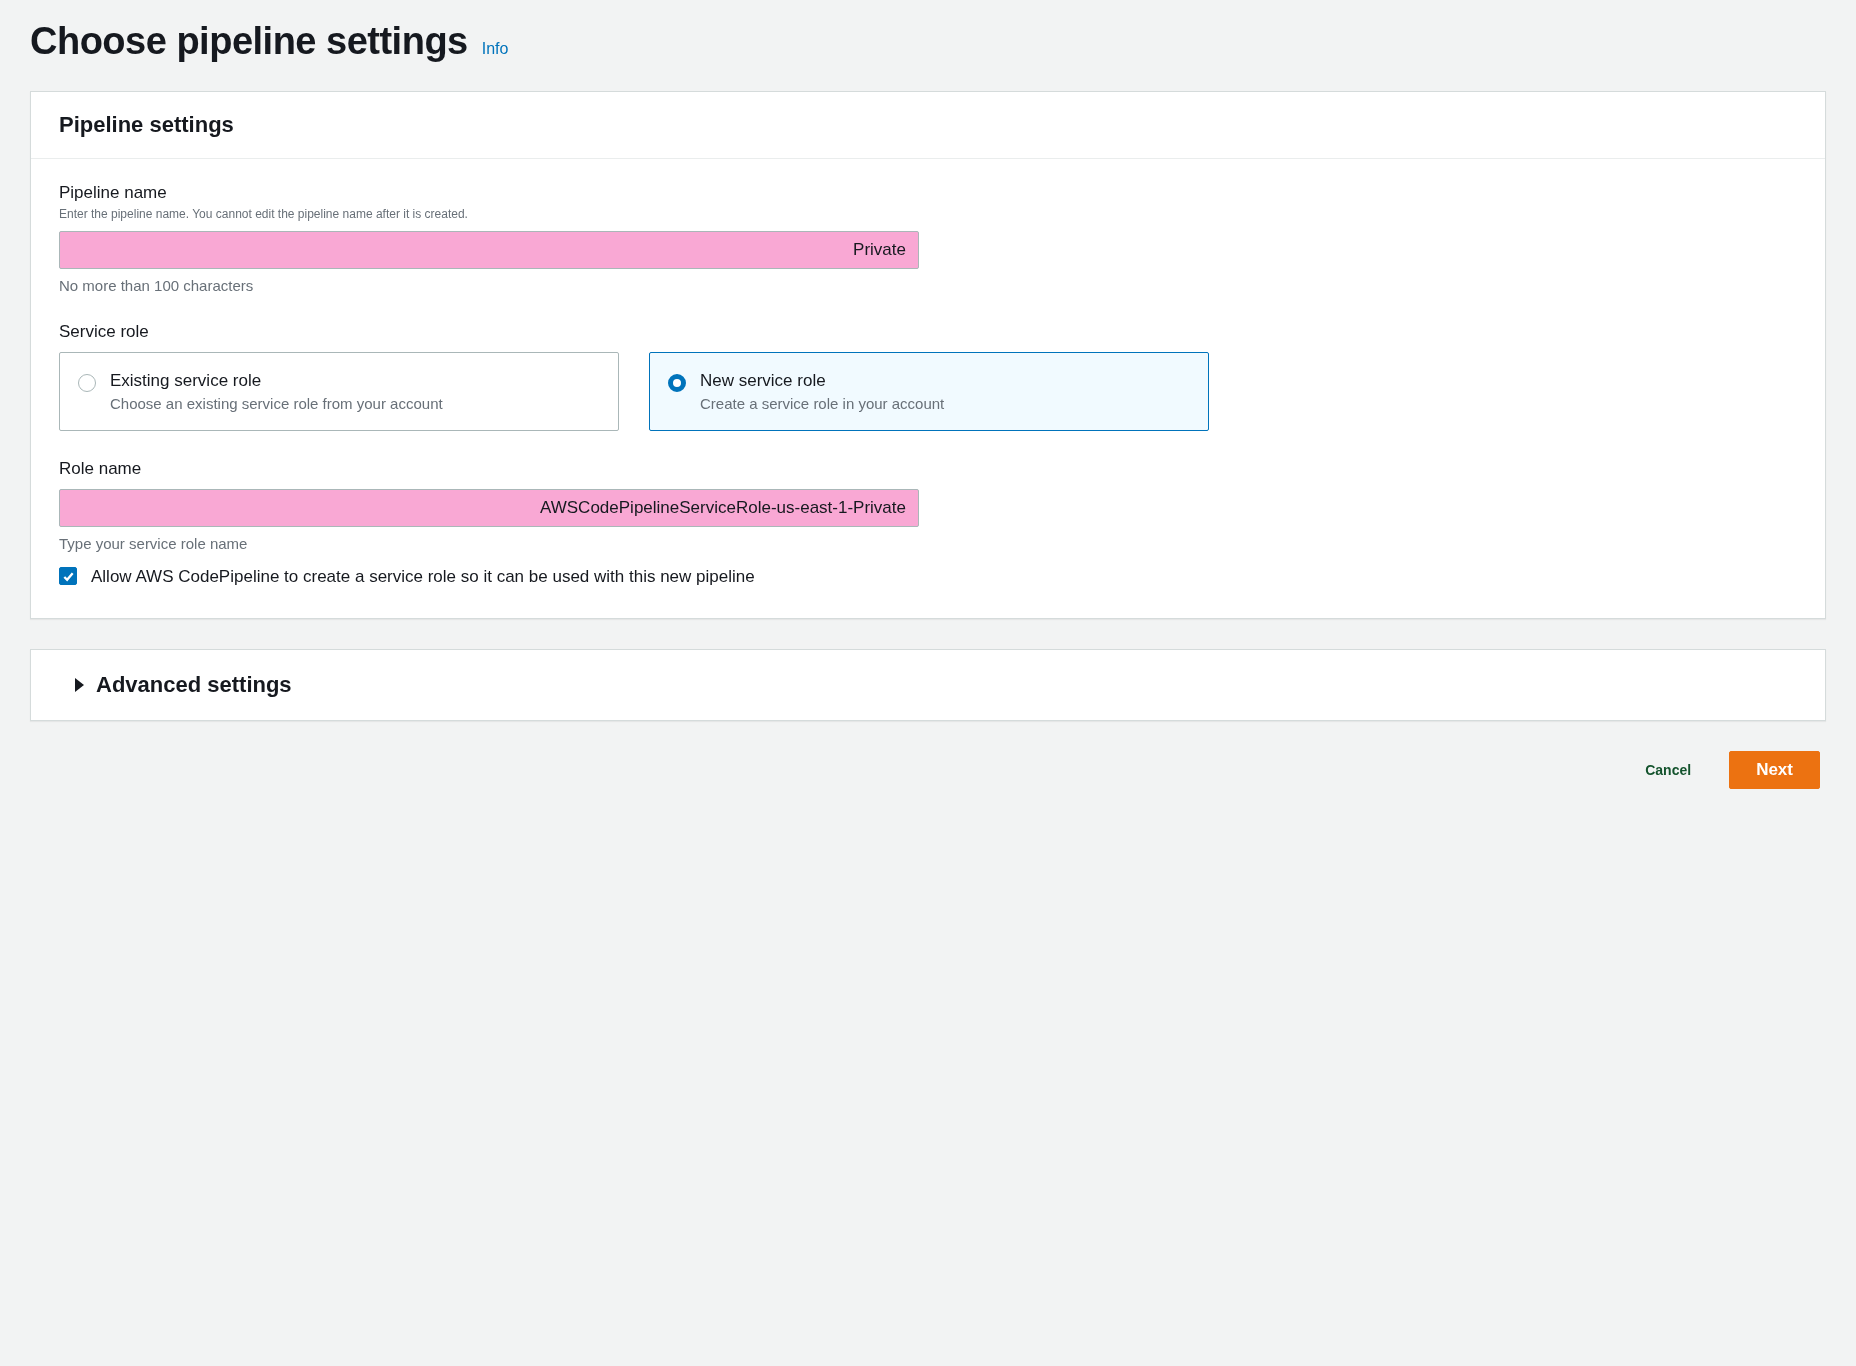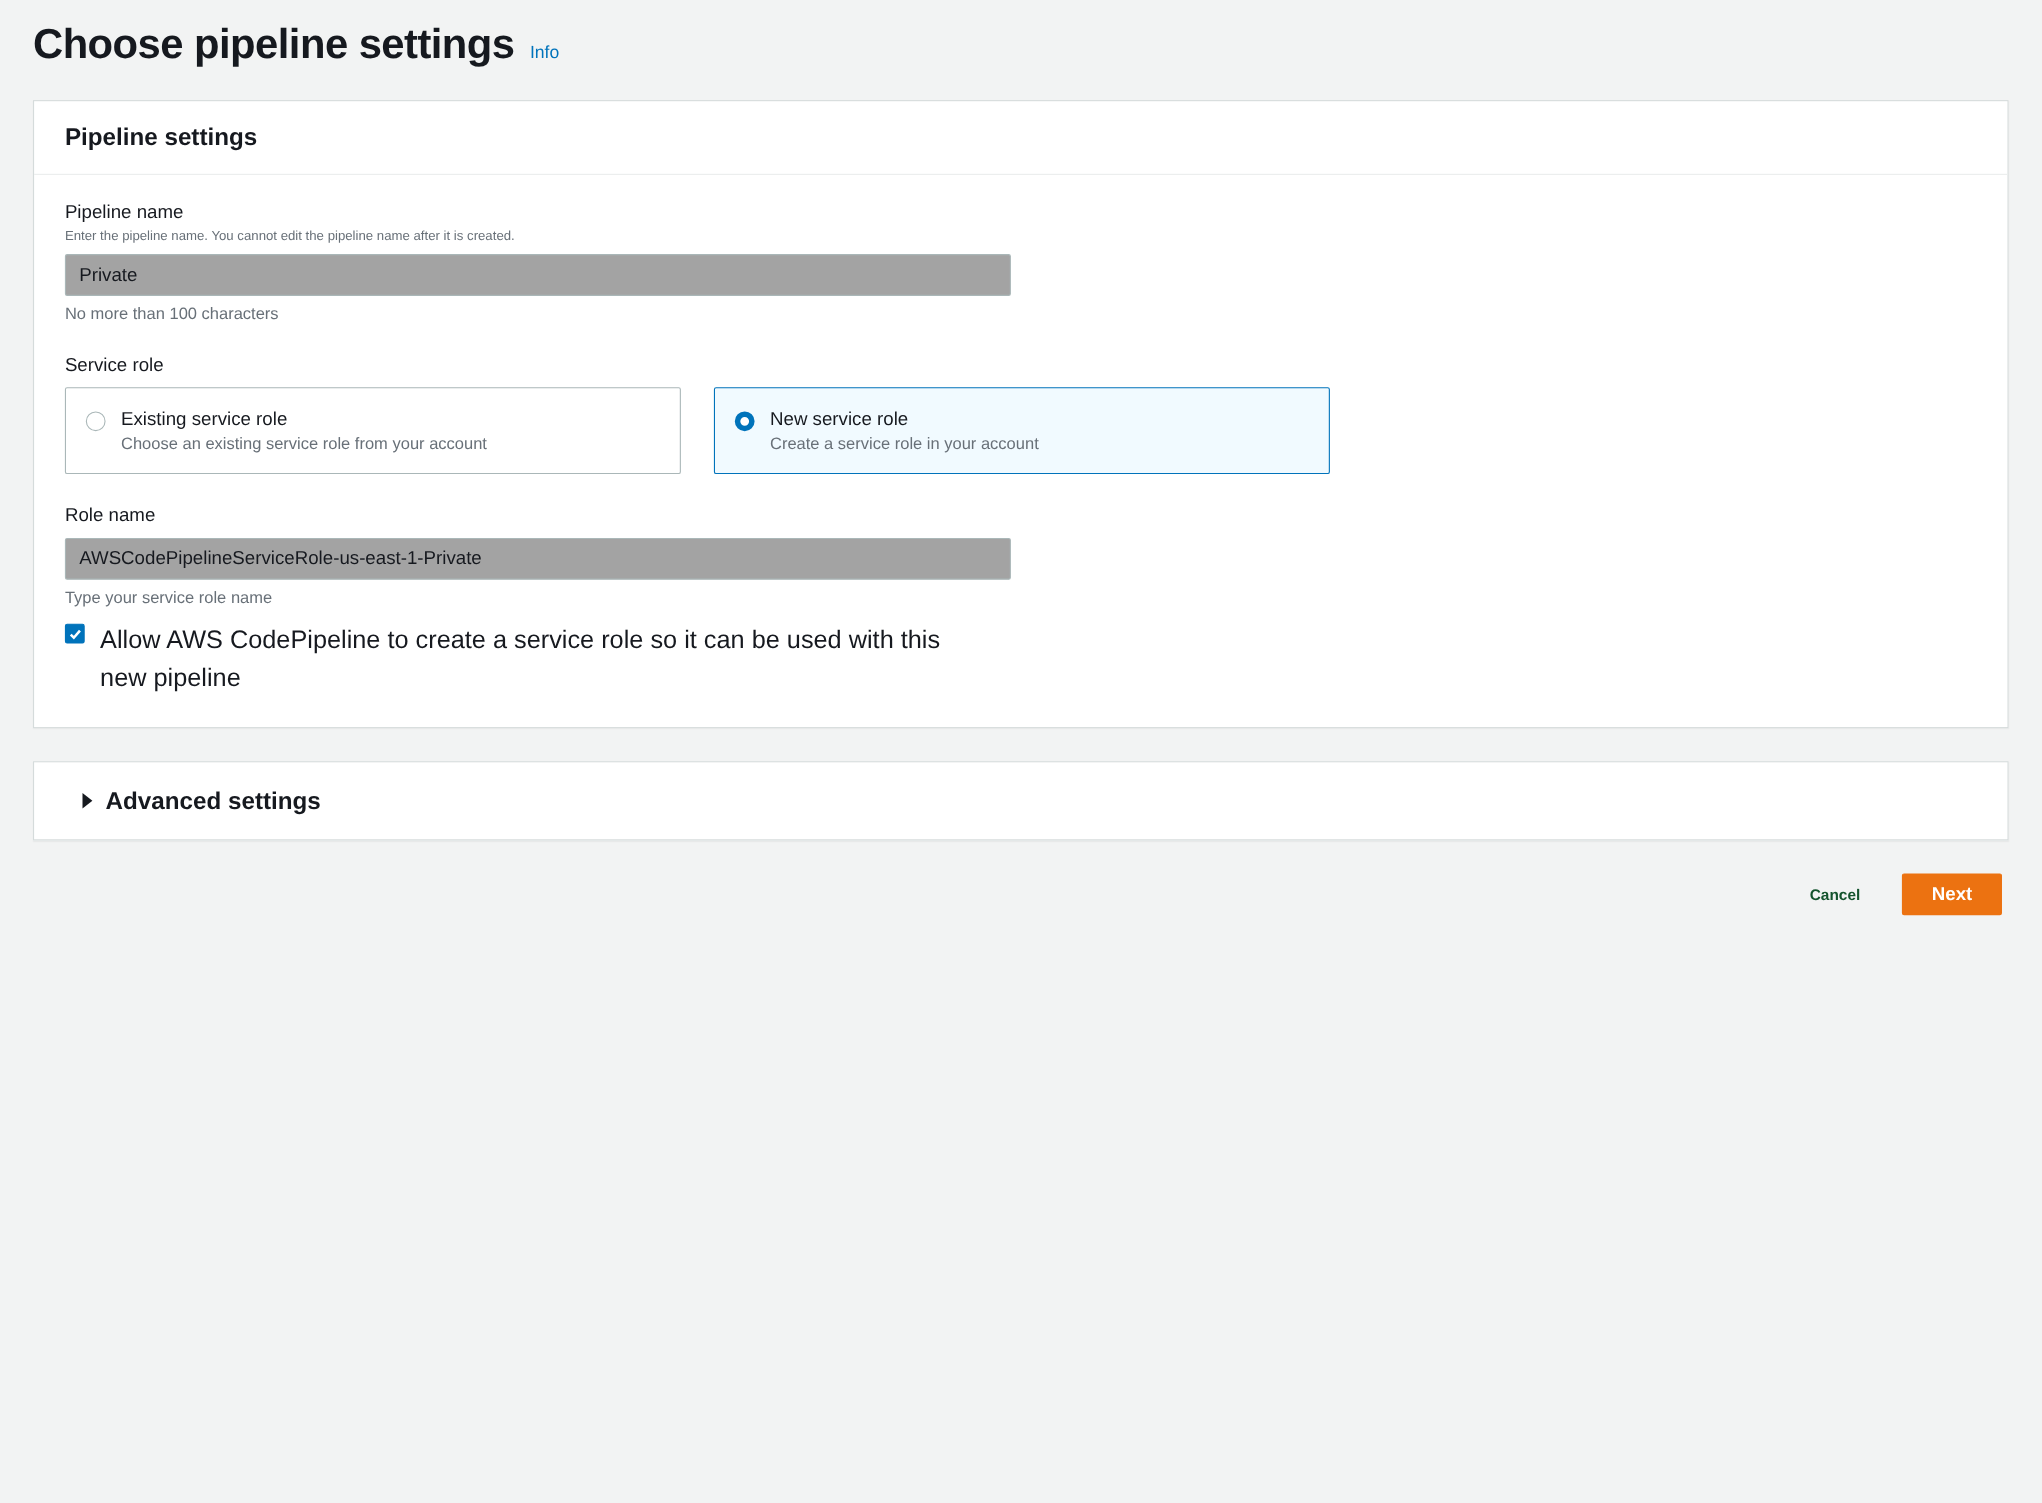--- a/index.html
+++ b/index.html
@@ -65,21 +65,22 @@
     margin-top: 8px;
   }
   input[type="text"] {
     width: 860px;
     max-width: 100%;
     padding: 8px 12px;
     font-size: 17px;
     border: 1px solid #aab7b8;
     border-radius: 2px;
     color: #16191f;
-    background: #a3a3a3;
+    background: #f9a8d4;
+    text-align: right;
   }
   .radio-tiles {
     display: flex;
     gap: 30px;
     margin-top: 10px;
   }
   .radio-tile {
     flex: 1;
     border: 1px solid #aab7b8;
     padding: 18px 20px 18px 18px;
@@ -141,21 +142,21 @@
     border: 1px solid #0073bb;
   }
   .checkbox-box svg {
     width: 13px;
     height: 13px;
     stroke: #fff;
     stroke-width: 2.5;
     fill: none;
   }
   .checkbox-label {
-    font-size: 23px;
+    font-size: 17px;
     color: #16191f;
     line-height: 1.5;
     max-width: 780px;
   }
   .expand-panel {
     background: #fff;
     border: 1px solid #d5dbdb;
     box-shadow: 0 1px 1px rgba(0,0,0,0.05);
     padding: 22px 44px;
     display: flex;

